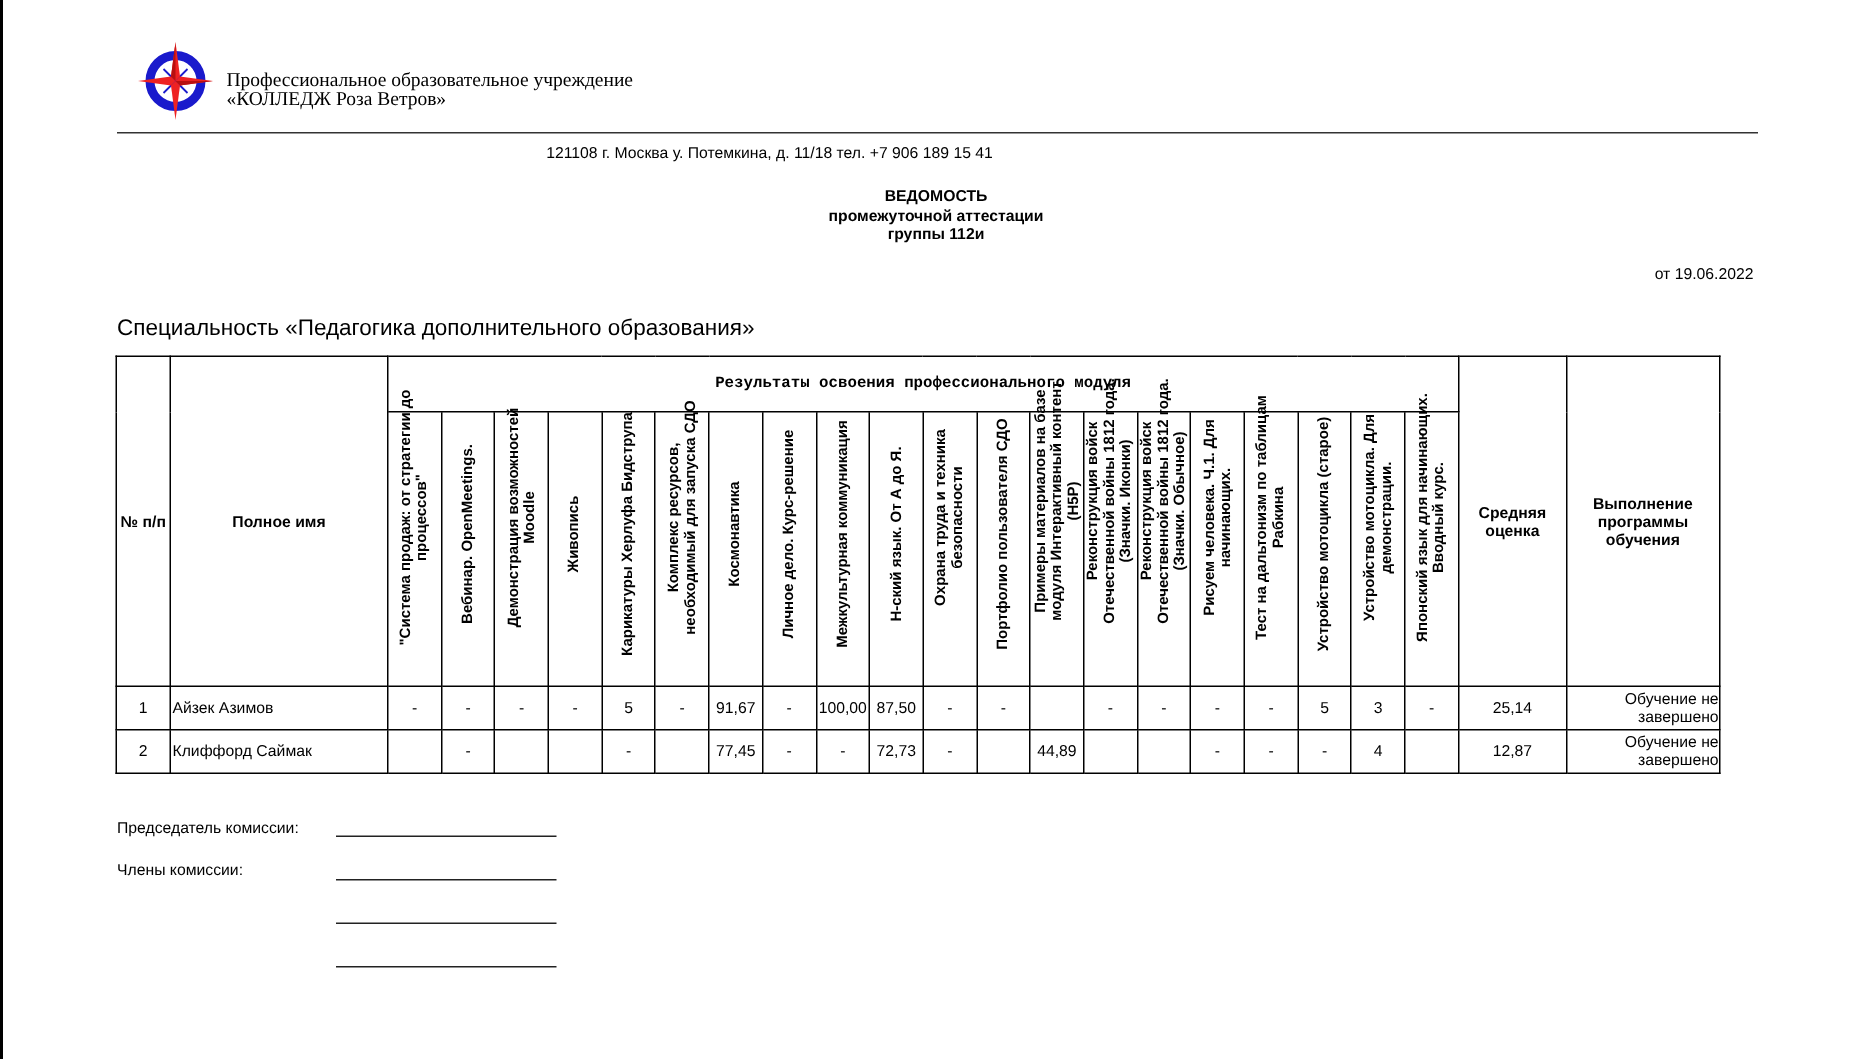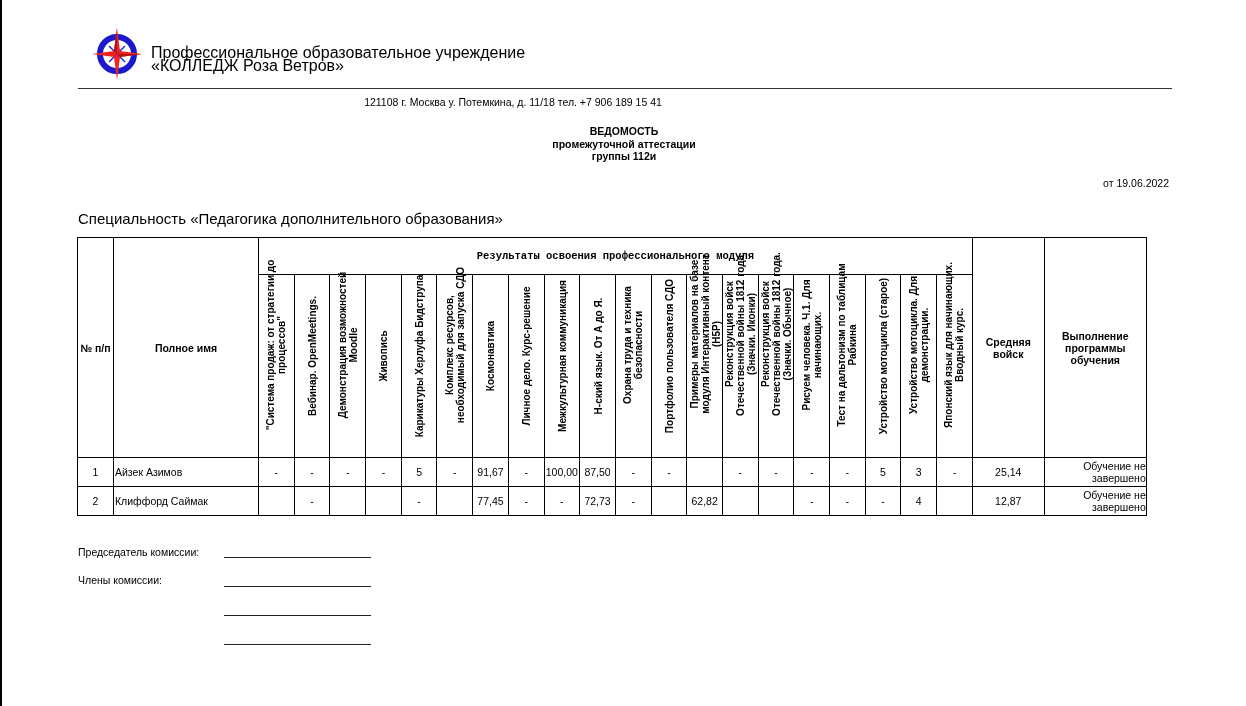--- a/index.html
+++ b/index.html
@@ -2,21 +2,21 @@
 <html><head>
   <meta charset="utf-8">
   <style>
     html, body { margin: 0; padding: 0; }
     body {
       width: 1246px; height: 706px; background: #ffffff; position: relative; overflow: hidden;
       font-family: "Liberation Sans", sans-serif; color: #000;
     }
     .page-edge { position: absolute; left: 0; top: 0; width: 2px; height: 706px; background: #000; }
     .logo { position: absolute; left: 91px; top: 26px; width: 52px; height: 56px; }
-    .org { position: absolute; left: 151px; top: 46px; font-size: 16px; line-height: 13px; }
+    .org { position: absolute; left: 151px; top: 46px; font-size: 13px; line-height: 13px; font-family: Liberation Serif, serif; }
     .hr { position: absolute; left: 78px; top: 88px; width: 1094px; height: 1px; background: #333; }
     .address { position: absolute; left: 0; width: 1026px; top: 96px; text-align: center; font-size: 10.5px; }
     .title-block { position: absolute; left: 0; width: 1248px; top: 125px; text-align: center; font-size: 10.5px; font-weight: bold; line-height: 12.5px; }
     .date { position: absolute; right: 77px; top: 177px; font-size: 10.5px; }
     .specialty { position: absolute; left: 78px; top: 210px; font-size: 15px; }
 
     table.grid {
       position: absolute; left: 77px; top: 237px; border-collapse: collapse;
       table-layout: fixed; font-size: 10.5px;
     }
@@ -104,21 +104,21 @@
       <col class="c-mod">
       <col class="c-mod">
     <col class="c-avg">
       <col class="c-done">
   </colgroup>
   <thead>
     <tr>
       <th rowspan="2" class="h-side">№ п/п</th>
       <th rowspan="2" class="h-side">Полное имя</th>
       <th colspan="20" class="h-top">Результаты освоения профессионального модуля</th>
-      <th rowspan="2" class="h-side">Средняя войск</th>
+      <th rowspan="2" class="h-side">Средняя оценка</th>
       <th rowspan="2" class="h-side">Выполнение программы обучения</th>
     </tr>
     <tr id="module-header-row">
         <th class="h-vert">
           <div class="vtext">"Система продаж: от стратегии до процессов"</div>
         </th>
         <th class="h-vert">
           <div class="vtext">Вебинар. OpenMeetings.</div>
         </th>
         <th class="h-vert">
@@ -212,21 +212,21 @@
         <td></td>
         <td></td>
         <td>-</td>
         <td></td>
         <td>77,45</td>
         <td>-</td>
         <td>-</td>
         <td>72,73</td>
         <td>-</td>
         <td></td>
-        <td>62,82</td>
+        <td>44,89</td>
         <td></td>
         <td></td>
         <td>-</td>
         <td>-</td>
         <td>-</td>
         <td>4</td>
         <td></td>
         <td>12,87</td>
         <td class="status">Обучение не завершено</td>
       </tr>

